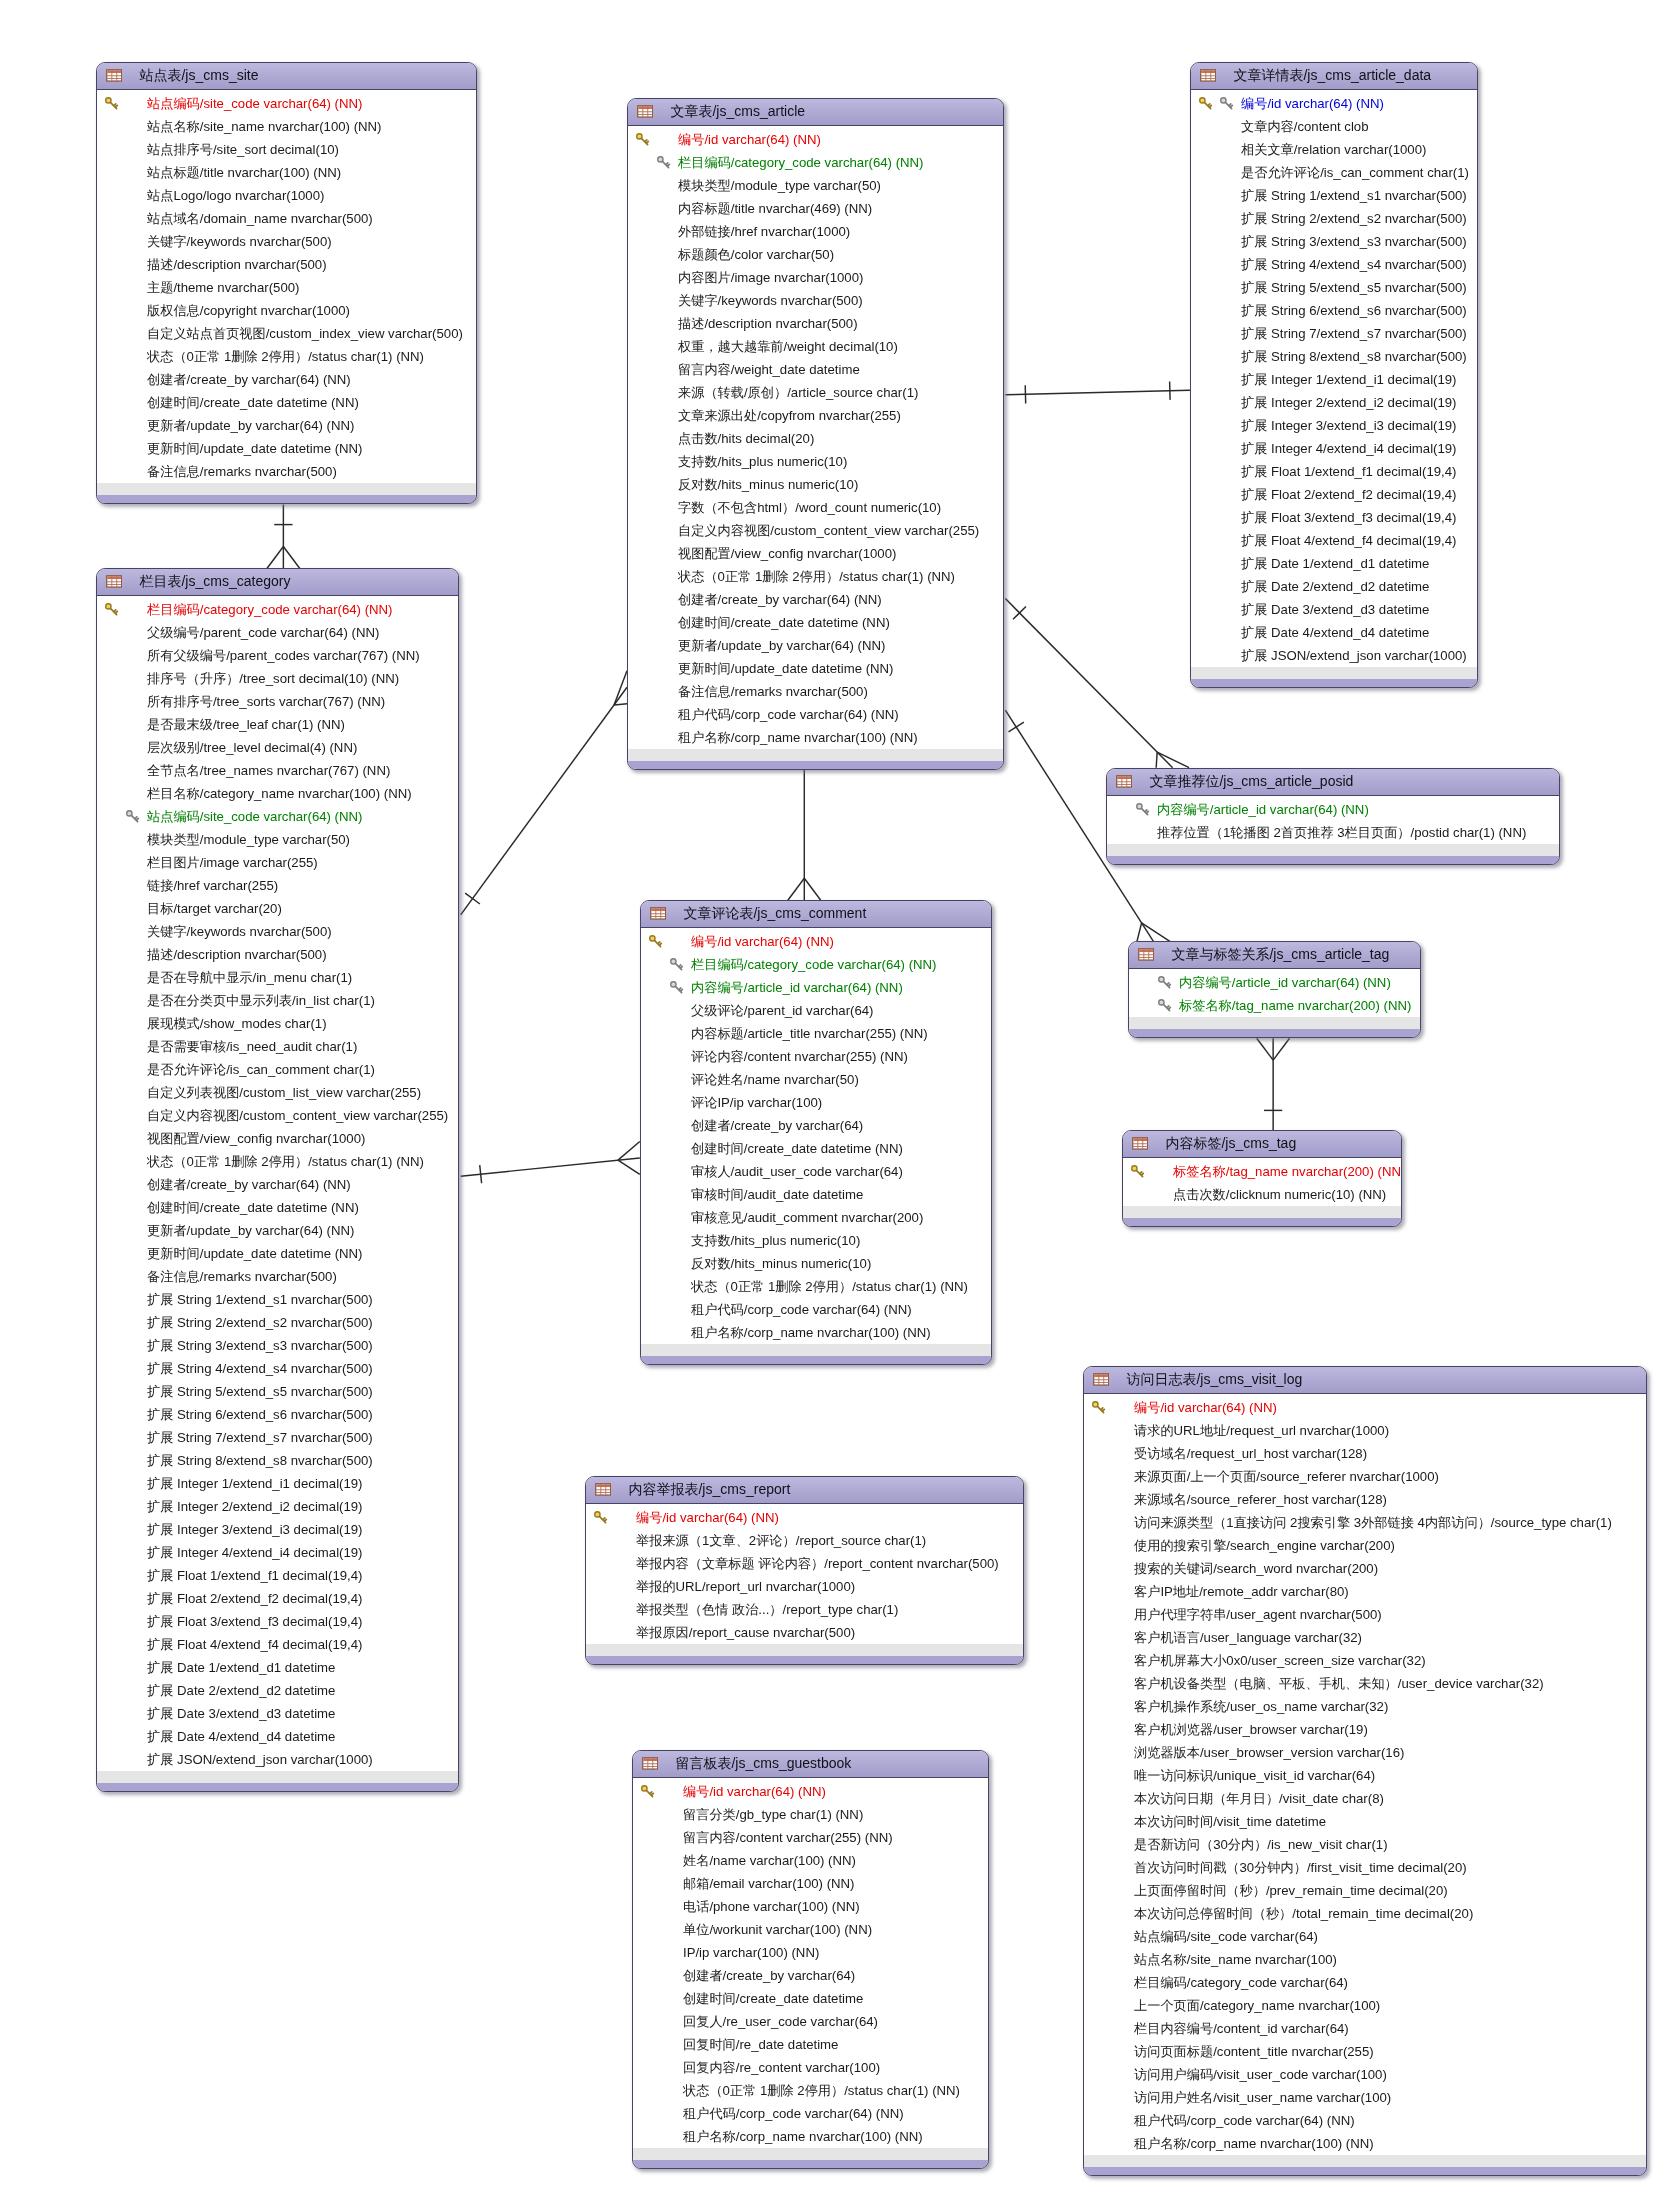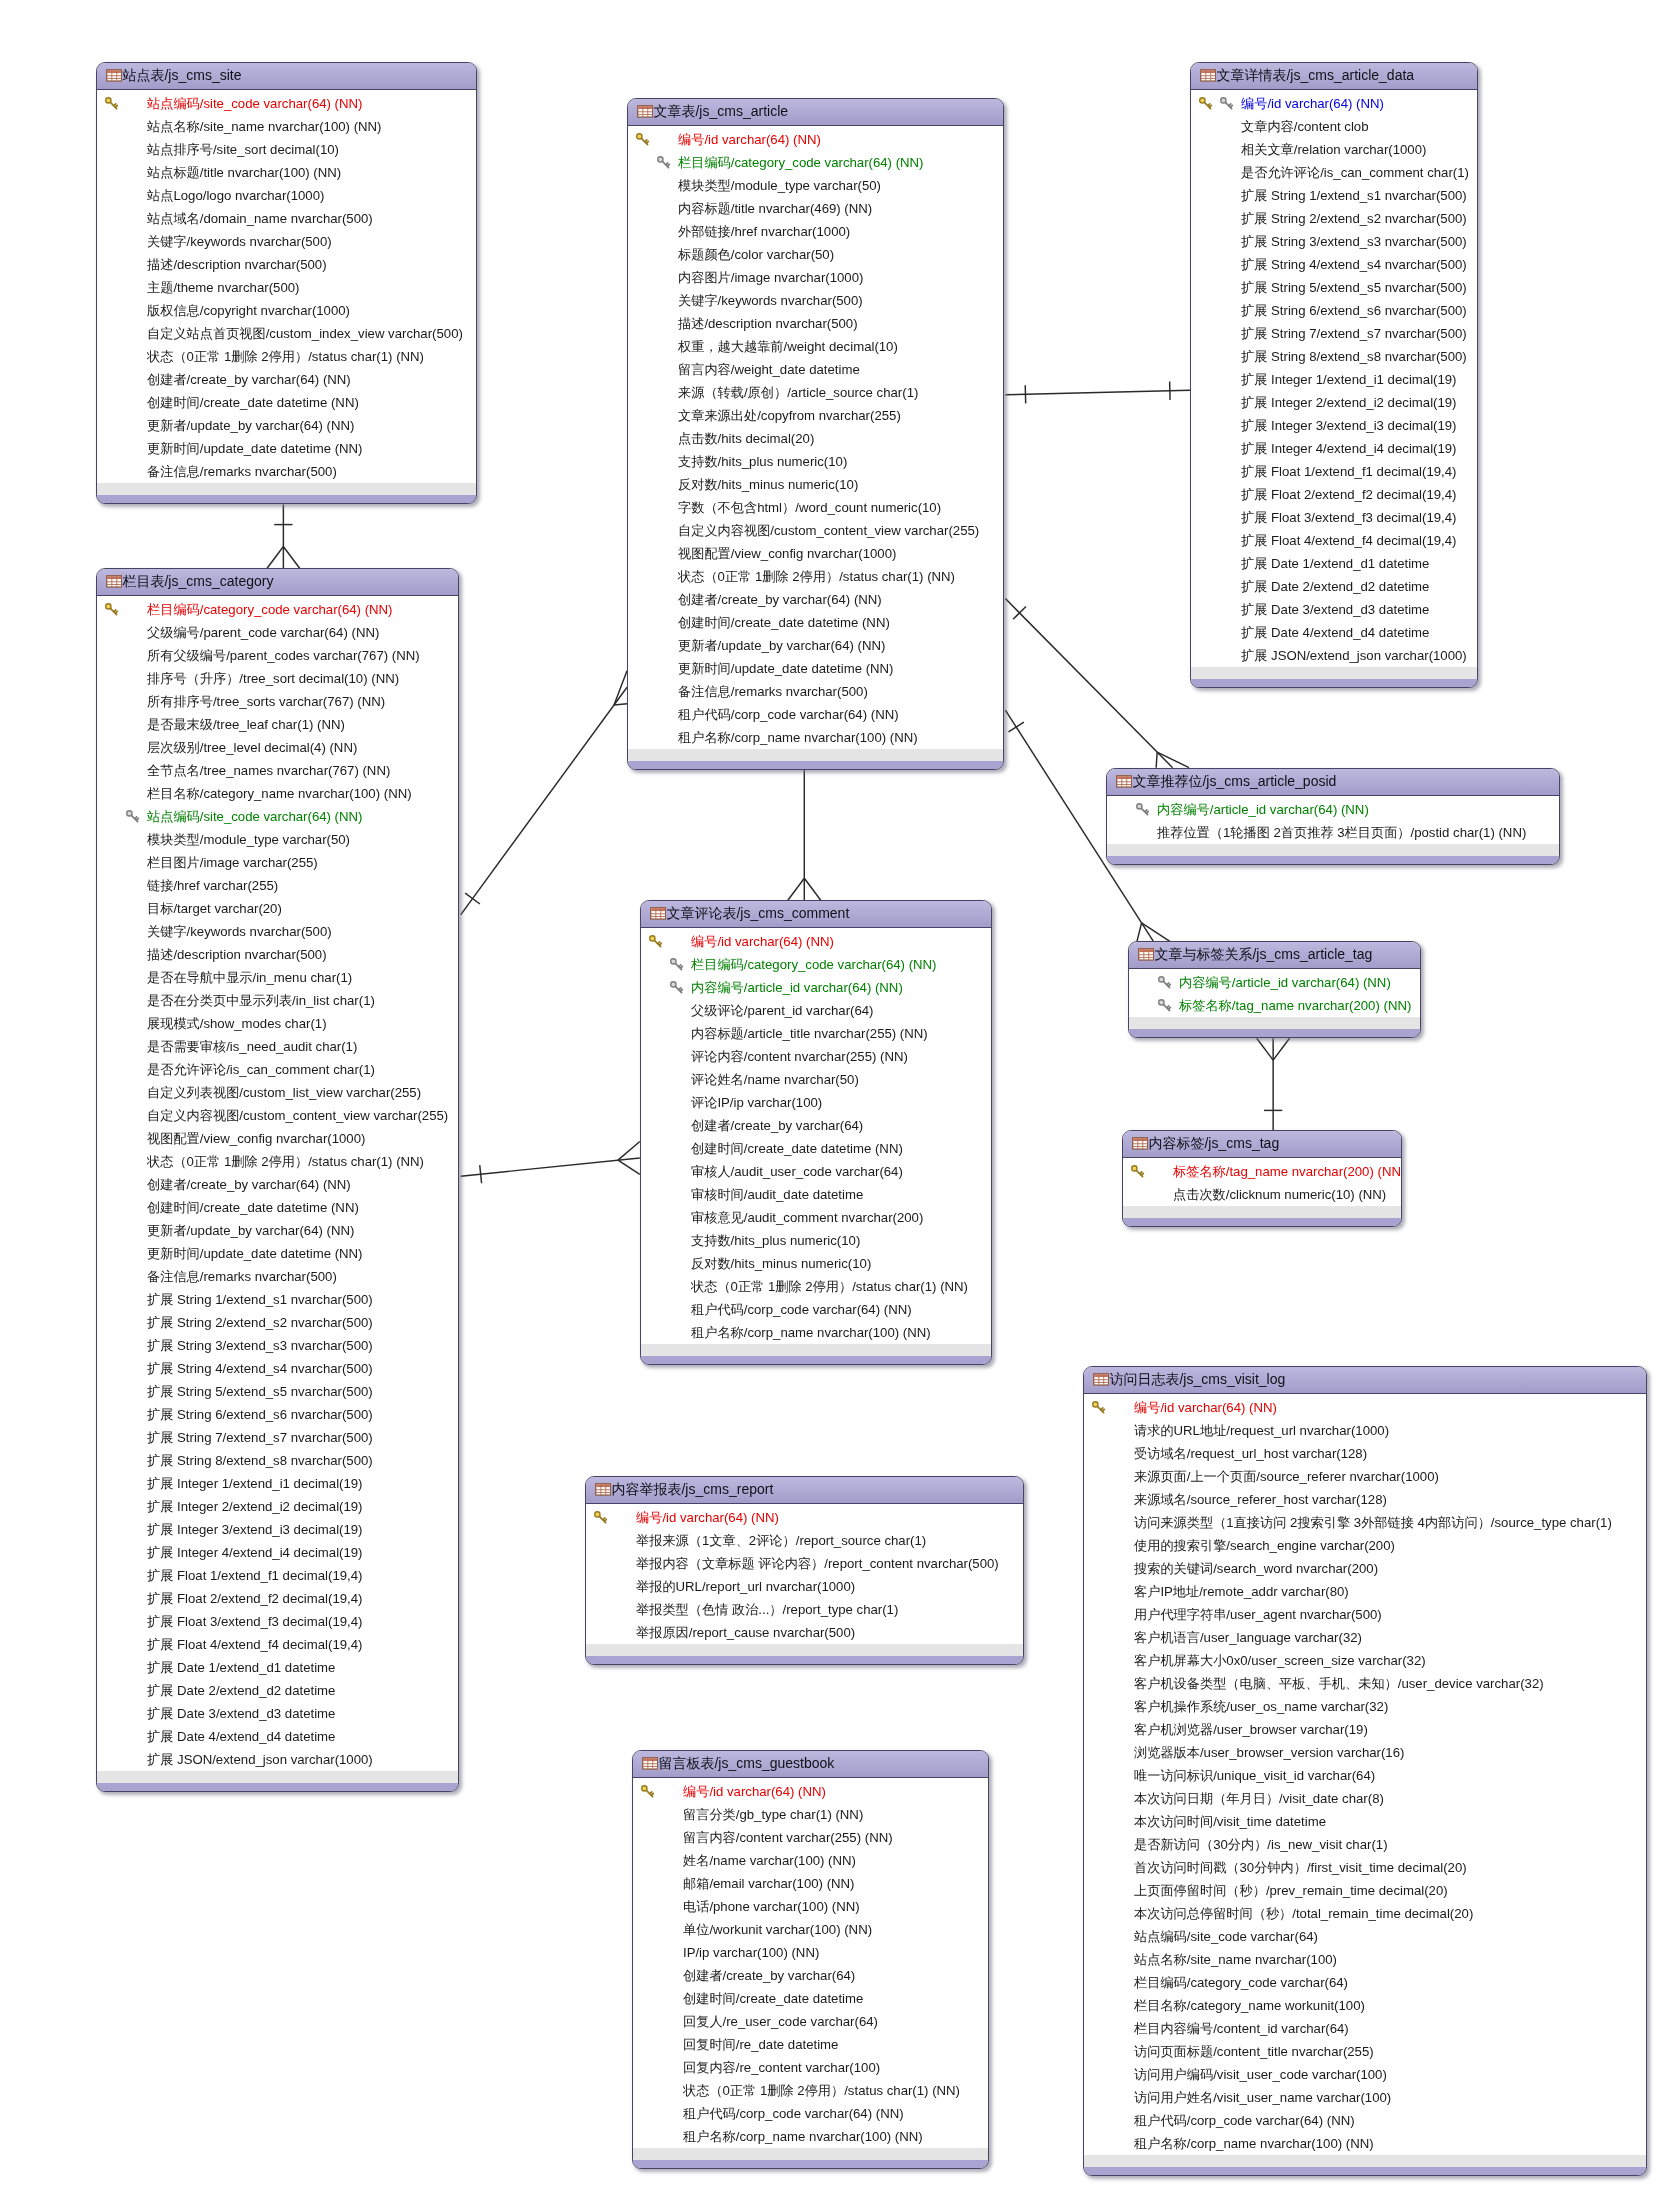--- a/index.html
+++ b/index.html
@@ -19,21 +19,21 @@
     border-radius:9.1px;
     box-shadow:2.7px 2.7px 3.7px rgba(110,110,130,.55);
     overflow:hidden;
   }
   .card-header{
     height:25.6px;
     background:linear-gradient(#bdb8de,#a29cca);
     border-bottom:1.8px solid #474364;
     display:flex;align-items:center;
     padding:0 9.1px;
-    gap:0;
+    gap:17px;
     font-size:14px;
     color:#101018;
     white-space:nowrap;
   }
   .card-body{padding-top:2.7px;}
   .field-row{
     position:relative;
     height:23px;
     display:flex;align-items:center;
     padding-left:50px;
@@ -911,21 +911,21 @@
         <div class="field-row normal">
           <span class="field-label">站点编码/site_code varchar(64)</span>
         </div>
         <div class="field-row normal">
           <span class="field-label">站点名称/site_name nvarchar(100)</span>
         </div>
         <div class="field-row normal">
           <span class="field-label">栏目编码/category_code varchar(64)</span>
         </div>
         <div class="field-row normal">
-          <span class="field-label">栏目名称/category_name workunit(100)</span>
+          <span class="field-label">上一个页面/category_name nvarchar(100)</span>
         </div>
         <div class="field-row normal">
           <span class="field-label">栏目内容编号/content_id varchar(64)</span>
         </div>
         <div class="field-row normal">
           <span class="field-label">访问页面标题/content_title nvarchar(255)</span>
         </div>
         <div class="field-row normal">
           <span class="field-label">访问用户编码/visit_user_code varchar(100)</span>
         </div>

